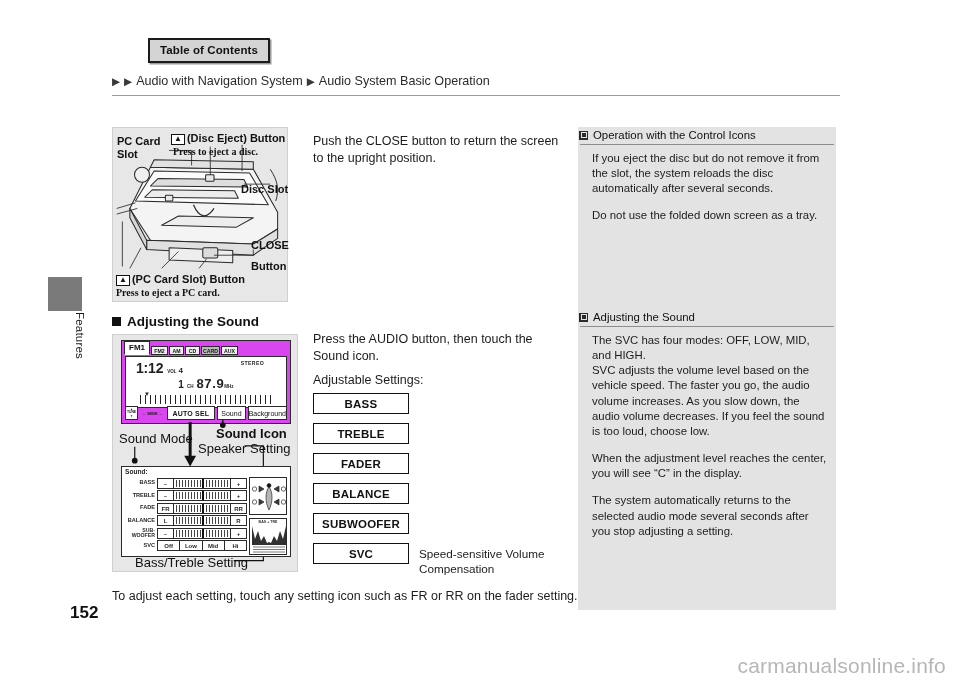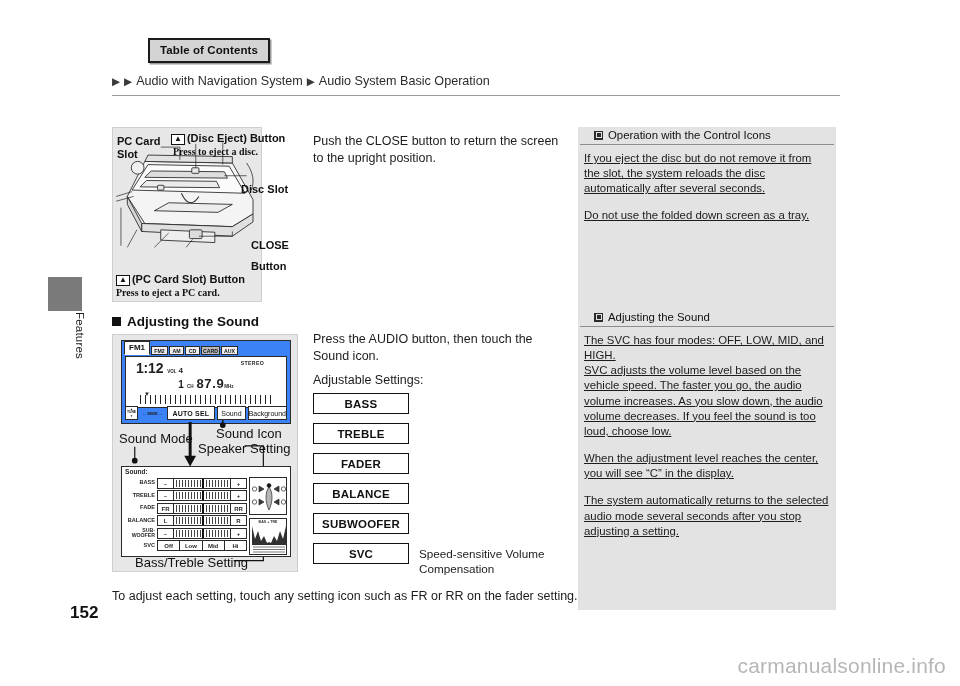--- a/index.html
+++ b/index.html
@@ -58,21 +58,21 @@
     position:absolute; left:70px; top:603px;
     font-size:17px; font-weight:bold; color:#111;
   }
 
   
   .figure {
     position:absolute;
     background:#e7e7e7;
     border:1px solid #cfcfcf;
   }
-  #fig-unit { left:112px; top:127px; width:150px; height:175px;padding-left:8px; }
+  #fig-unit { left:112px; top:127px; width:176px; height:175px;padding-left:8px; }
   #fig-audio{ left:112px; top:334px; width:186px; height:238px; }
 
   .fig-inner { position:absolute; inset:0; }
 
   
   .lbl { position:absolute; font-size:11px; color:#111; line-height:1.05; white-space:nowrap; }
   .lbl.b { font-weight:bold; }
   .lbl.small { font-size:10px;font-family:Liberation Serif, serif; }
 
   .eject-glyph {
@@ -82,21 +82,21 @@
     padding:0px 2px 1px 2px;
     font-size:8px; line-height:1;
     vertical-align:middle;
     margin-right:2px;
   }
 
   
   .scr {
     position:absolute; left:8px; top:5px;
     width:170px; height:84px;
-    background:#3b82f6; border:1px solid #2a2a2a;
+    background:#d946ef; border:1px solid #2a2a2a;
   }
   .tabs { display:flex; align-items:flex-end; height:14px; padding:1px 2px 0 2px; gap:1px; }
   .tab {
     border:1px solid #2a2a2a; background:#efefef;
     font-size:5.2px; font-weight:bold; text-align:center;
     padding:1px 0 0 0; line-height:1.25;
     color:#111;
   }
   .tab.sel { background:#fff; font-size:8px; padding:1px 4px 1px 4px; border-bottom:1px solid #fff; }
   .tab.t2 { width:17px; } .tab.t3 { width:15px; } .tab.t4 { width:15px; }
@@ -188,31 +188,31 @@
     font-size:11.7px; line-height:1.28; color:#1c1c1c;
   }
 
   
   .sidebar { position:absolute; left:578px; top:127px; width:258px; height:483px; background:#e3e3e3; }
   .side-sec { position:absolute; left:0; width:258px; }
   #side-sec-1 { top:0; }
   #side-sec-2 { top:182px; }
   .side-head {
     display:flex; align-items:center; gap:5px;
-    font-size:11.4px; color:#111; padding:2px 4px 3px 16px;
+    font-size:11.4px; color:#111; padding:2px 4px 3px 1px;
   }
   .side-ico {
     width:9px; height:9px; background:#2b2b2b; position:relative; flex:none;
   }
   .side-ico::after {
     content:""; position:absolute; inset:1.5px; border:1px solid #e3e3e3;
   }
   .side-rule { height:1px; background:#8d8d8d; margin:0 2px; }
   .side-body { font-size:11.4px; line-height:1.33; color:#1c1c1c; padding:6px 6px 0 6px; }
-  .side-body p { margin:0 0 12px 0;text-decoration:underline; }
+  .side-body p { margin:0 0 12px 8px; }
 
   
   .watermark {
     position:absolute; right:14px; bottom:8px;
     font-size:21px; color:#b6b6b6; letter-spacing:.2px;
   }
 </style>
 </head>
 <body>
 
@@ -339,21 +339,21 @@
         <span style="margin:0 1px;">SEEK</span>
         <span>→</span>
       </div>
       <div class="cbtn autosel">AUTO SEL</div>
       <div class="cbtn sound">Sound</div>
       <div class="cbtn bg">Background</div>
     </div>
   </div>
 
   <div class="callout-lbl" style="left:6px; top:96px; font-size:13px;">Sound Mode</div>
-  <div class="callout-lbl" style="left:103px; top:91px; font-size:13px;">Sound Icon</div>
+  <div class="callout-lbl" style="left:103px; top:91px; font-size:13px;font-weight:bold;">Sound Icon</div>
   <div class="callout-lbl" style="left:85px; top:106px; font-size:13px;">Speaker Setting</div>
 
   <svg class="fig-inner" viewBox="0 0 186 238" style="pointer-events:none;">
     <g stroke="#111" stroke-width="1.4" fill="#111">
 
       <circle cx="111" cy="91" r="2.2"></circle>
       <path d="M111 91 L111 86" stroke-width="1.4"></path>
 
       <path d="M78 88 L78 124" stroke-width="3"></path>
       <path d="M72 122 L84 122 L78 133 Z" stroke="none"></path>

